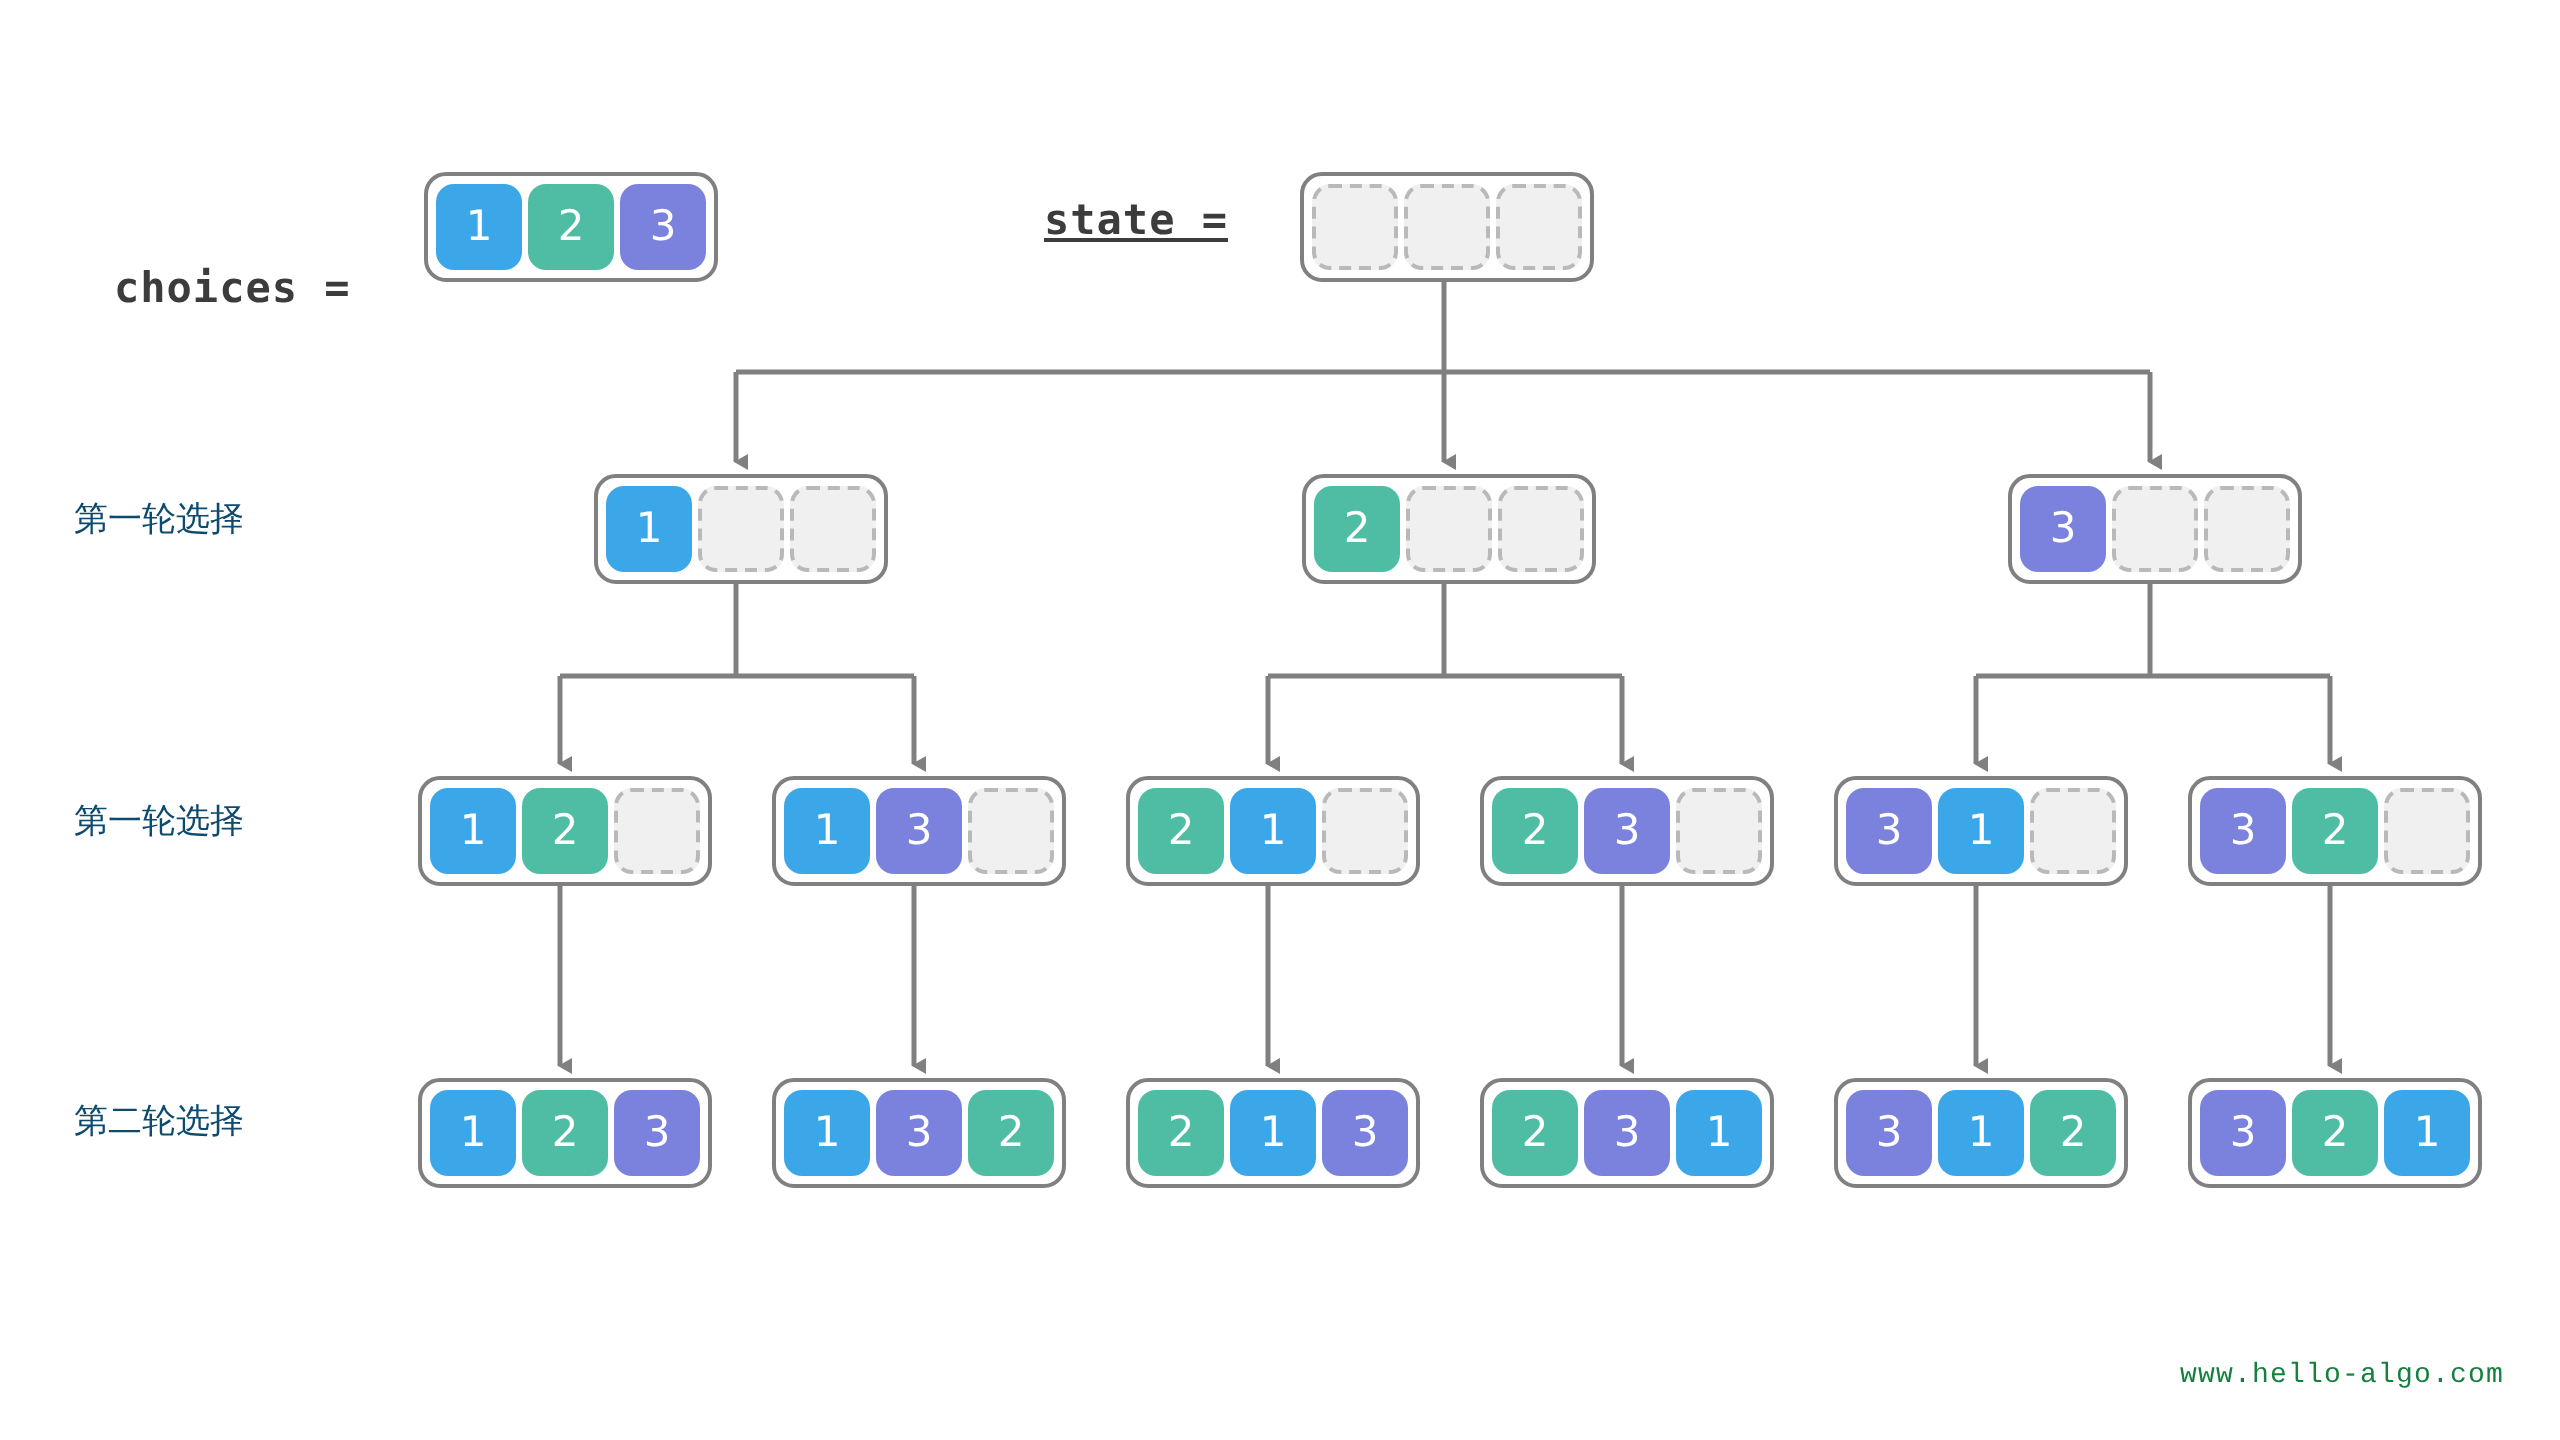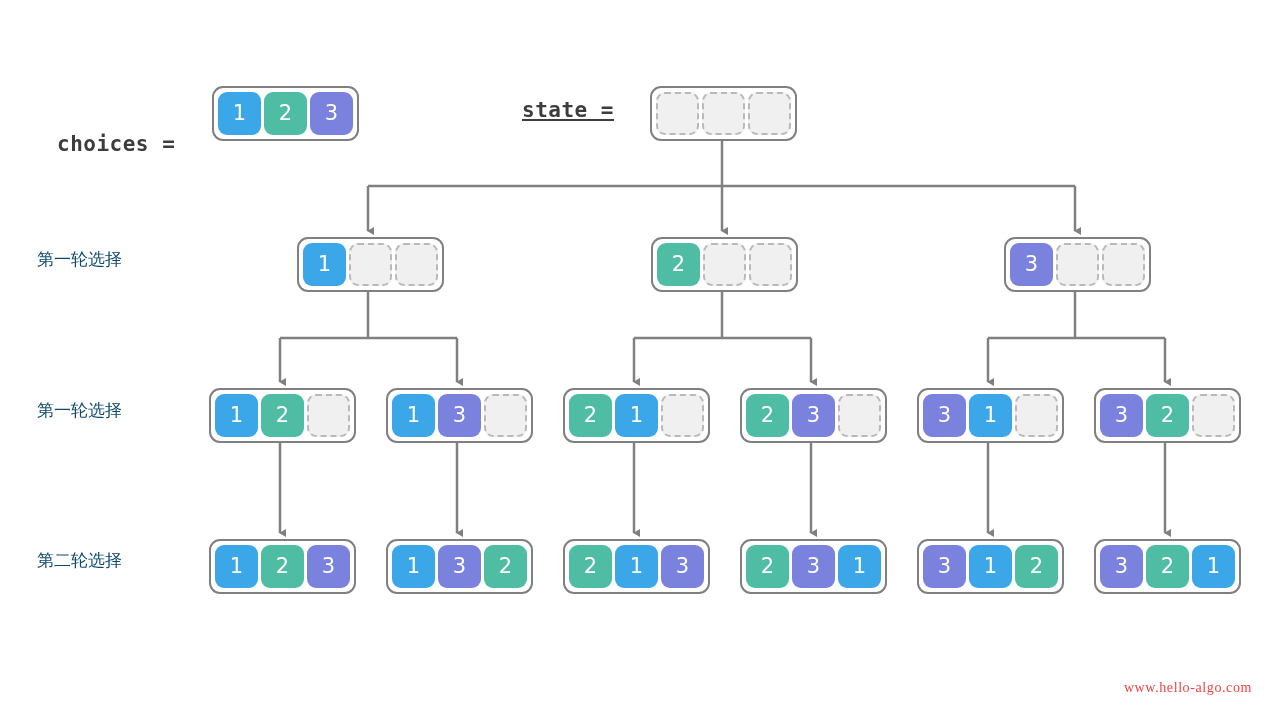--- a/index.html
+++ b/index.html
@@ -84,23 +84,23 @@
     background: #f0f0f0;
     border: 2px dashed #b9b9b9;
     color: transparent;
   }
 
   
   #watermark {
     position: absolute;
     right: 28px;
     bottom: 24px;
-    font-family: Liberation Serif, serif;
+    font-family: Liberation Mono, monospace;
     font-size: 14px;
-    color: #ef4444;
+    color: #15803d;
     letter-spacing: 0.6px;
     z-index: 3;
   }
 </style>
 </head>
 <body>
 
 <div id="canvas">
 
   <svg id="wires" viewBox="0 0 1280 720" width="1280" height="720">

